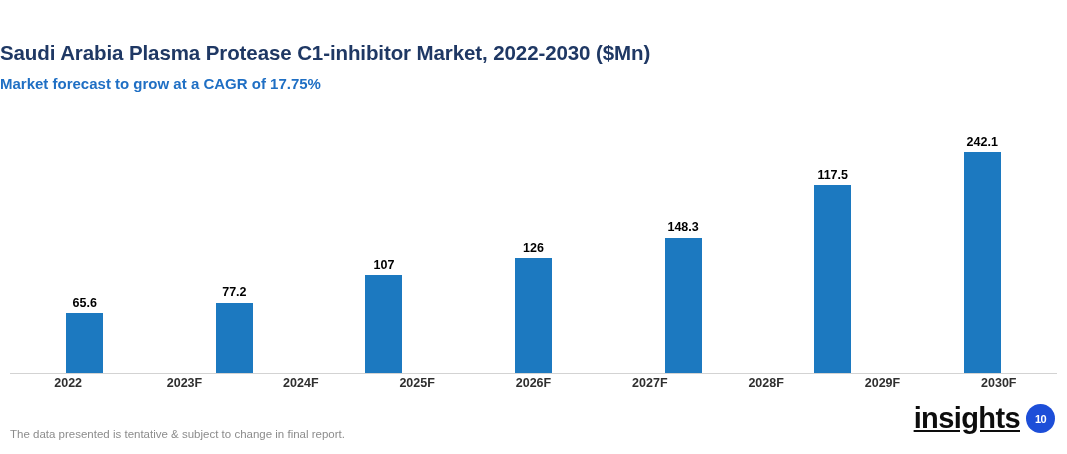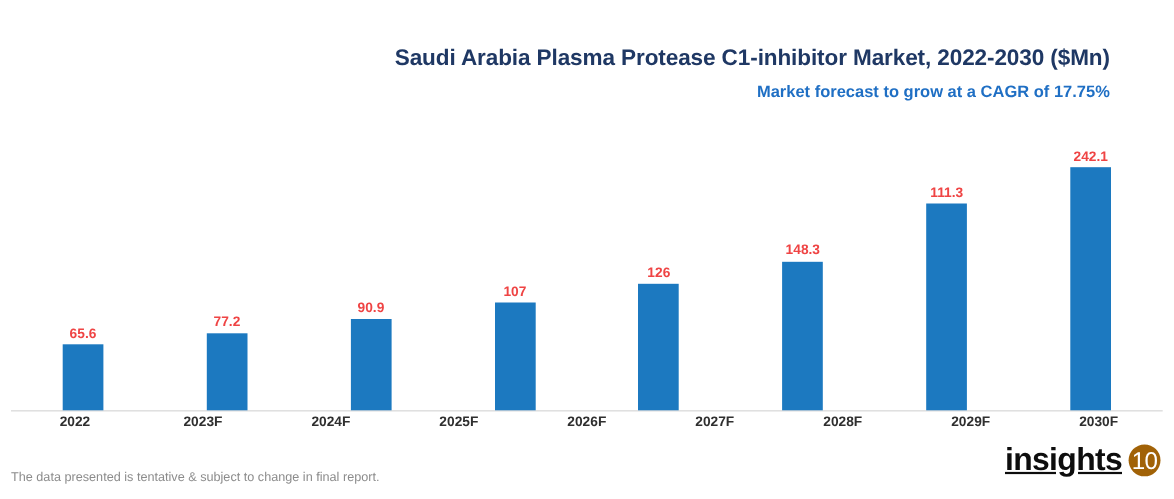--- a/index.html
+++ b/index.html
@@ -17,21 +17,21 @@
     background: #ffffff;
     overflow: hidden;
   }
 
   
   .title-block {
     position: absolute;
     top: 40px;
     left: 0;
     width: 1009px;
-    text-align: right;
+    text-align: left;
   }
   .chart-title {
     font-size: 20.5px;
     font-weight: bold;
     color: #1F3864;
     letter-spacing: -0.1px;
     line-height: 1.25;
     margin: 0;
   }
   .chart-subtitle {
@@ -73,21 +73,21 @@
     flex: 1 1 0;
     height: 100%;
     display: flex;
     flex-direction: column;
     align-items: center;
     justify-content: flex-end;
   }
   .bar-value {
     font-size: 12.5px;
     font-weight: bold;
-    color: #ef4444;
+    color: #000000;
     margin-bottom: 4px;
     white-space: nowrap;
     line-height: 1;
     text-align: center;
   }
   .bar {
     width: 37px;
     background: #1C79C0;
   }
 
@@ -132,24 +132,24 @@
     font-weight: bold;
     color: #0D0D0D;
     letter-spacing: -0.6px;
     line-height: 1;
     text-decoration: underline;
   }
   .logo-badge {
     width: 29px;
     height: 29px;
     border-radius: 50%;
-    background: #a16207;
+    background: #1d4ed8;
     color: #ffffff;
-    font-size: 22px;
-    font-weight: normal;
+    font-size: 11px;
+    font-weight: bold;
     display: flex;
     align-items: center;
     justify-content: center;
     letter-spacing: -0.5px;
   }
 </style>
 </head>
 <body>
 
 <div id="page">
@@ -166,43 +166,39 @@
       <div class="bar-slot">
         <div class="bar-value">65.6</div>
         <div class="bar" style="height: 59.9px; background: rgb(28, 121, 192);"></div>
       </div>
 
       <div class="bar-slot">
         <div class="bar-value">77.2</div>
         <div class="bar" style="height: 70.5px; background: rgb(28, 121, 192);"></div>
       </div>
 
-      <div class="bar-slot">
-        <div class="bar-value">90.9</div>
-        <div class="bar" style="height: 83px; background: rgb(28, 121, 192);"></div>
-      </div>
 
       <div class="bar-slot">
         <div class="bar-value">107</div>
         <div class="bar" style="height: 97.7px; background: rgb(28, 121, 192);"></div>
       </div>
 
       <div class="bar-slot">
         <div class="bar-value">126</div>
         <div class="bar" style="height: 115px; background: rgb(28, 121, 192);"></div>
       </div>
 
       <div class="bar-slot">
         <div class="bar-value">148.3</div>
         <div class="bar" style="height: 135.4px; background: rgb(28, 121, 192);"></div>
       </div>
 
 
       <div class="bar-slot">
-        <div class="bar-value">111.3</div>
+        <div class="bar-value">117.5</div>
         <div class="bar" style="height: 187.7px; background: rgb(28, 121, 192);"></div>
       </div>
 
       <div class="bar-slot">
         <div class="bar-value">242.1</div>
         <div class="bar" style="height: 221px; background: rgb(28, 121, 192);"></div>
       </div>
 
     </div>
   </div>

